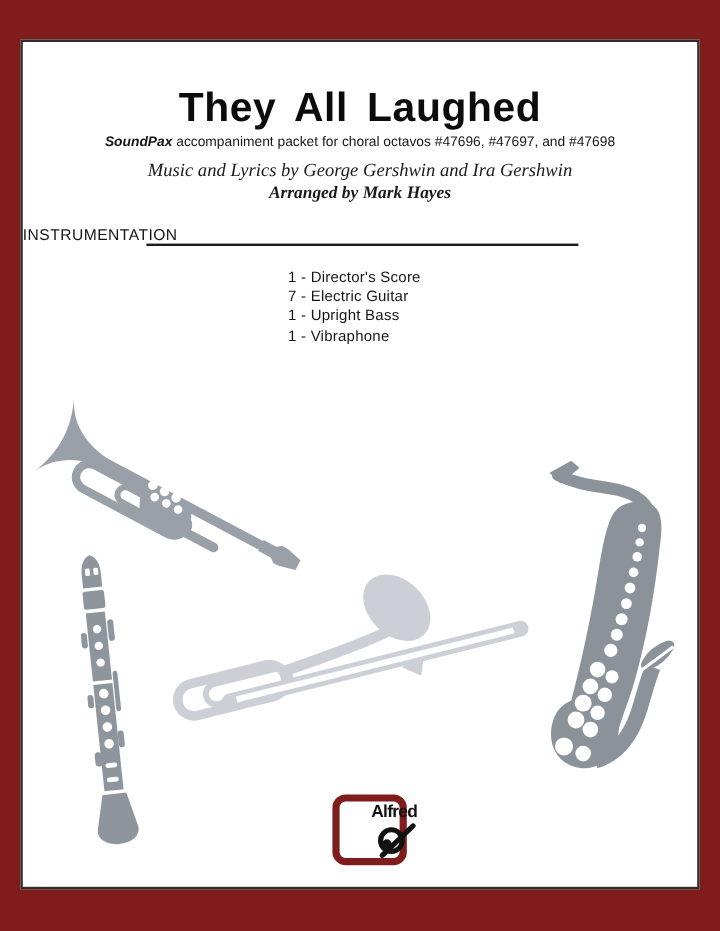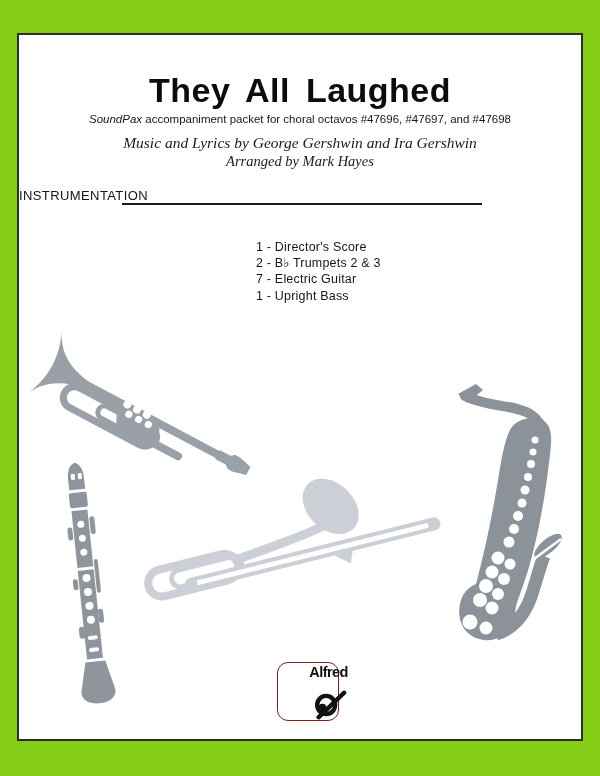--- a/index.html
+++ b/index.html
@@ -1,60 +1,60 @@
 <!DOCTYPE html>
 <html><head>
 <meta charset="utf-8">
 <style>
   html,body{margin:0;padding:0;background:#fff;}
   .sheet{
-    position:relative;width:600px;height:776px;background:#84cc16;overflow:hidden;
+    position:relative;width:600px;height:776px;background:#7f1d1d;overflow:hidden;
     font-family:"Liberation Sans",sans-serif;color:#111;
   }
   .page{
     position:absolute;left:17px;top:33px;width:566px;height:708px;
     box-sizing:border-box;border:2px solid #2e2e2e;background:#fff;
   }
   .title{
     position:absolute;left:0;top:36px;width:100%;text-align:center;
     font-size:34px;font-weight:700;letter-spacing:.5px;word-spacing:6px;color:#0c0c0c;
   }
   .subtitle{
     position:absolute;left:0;top:78px;width:100%;text-align:center;
     font-size:11.5px;color:#161616;
   }
-  .subtitle .brand{font-weight:400;font-style:italic;margin-top:32px;}
+  .subtitle .brand{font-weight:700;font-style:italic;margin-top:32px;}
   .credit1{
     position:absolute;left:0;top:99px;width:100%;text-align:center;
     font-family:Liberation Serif, serif;font-style:italic;font-size:15.5px;color:#1a1a1a;
   }
   .credit2{
     position:absolute;left:0;top:118px;width:100%;text-align:center;
-    font-family:"Liberation Serif",serif;font-style:italic;font-size:14.5px;color:#1a1a1a;
+    font-family:"Liberation Serif",serif;font-style:italic;font-size:14.5px;color:#1a1a1a;font-weight:bold;
   }
   .instr-heading{
     position:absolute;left:0;top:153px;width:100%;text-align:left;
     font-size:13px;letter-spacing:.4px;color:#141414;
   }
   .instr-rule{
     position:absolute;left:103px;top:168px;width:360px;height:2px;background:#1c1c1c;
   }
   .instr-list{
-    position:absolute;left:221px;top:188px;margin:16px;padding:0;list-style:none;
+    position:absolute;left:221px;top:188px;margin:0;padding:0;list-style:none;
     font-size:12.5px;line-height:16.2px;color:#161616;letter-spacing:.2px;
   }
   .art{position:absolute;}
   .art svg{display:block;width:100%;height:100%;overflow:visible;}
   .art-trumpet{left:10px;top:347px;width:240px;height:70px;transform:rotate(28deg);}
   .art-clarinet{left:43px;top:425px;width:50px;height:245px;transform:rotate(-6deg);}
   .art-trombone{left:111px;top:456px;width:320px;height:85px;transform:rotate(-14deg);}
   .art-sax{left:413px;top:347px;width:150px;height:290px;}
   .alfred{
     position:absolute;left:258px;top:627px;width:62px;height:59px;box-sizing:border-box;
-    border:1px solid #7f1d1d;border-radius:11px;background:#fff;
+    border:6px solid #7f1d1d;border-radius:11px;background:#fff;
     display:flex;flex-direction:column;align-items:center;justify-content:space-between;padding-left:41px;
   }
   .alfred-name{
     font-size:14.5px;font-weight:700;letter-spacing:-.6px;color:#121212;line-height:17px;margin-top:1px;
   }
   .alfred-glyph{width:38px;height:30px;margin-top:0;}
 </style>
 </head>
 <body>
 
@@ -66,23 +66,23 @@
     <div class="subtitle"><span class="brand">SoundPax</span><span> accompaniment packet for choral octavos #47696, #47697, and #47698</span></div>
 
     <div class="credit1">Music and Lyrics by George Gershwin and Ira Gershwin</div>
     <div class="credit2">Arranged by Mark Hayes</div>
 
     <div class="instr-heading">INSTRUMENTATION</div>
     <div class="instr-rule"></div>
 
     <ul class="instr-list">
       <li>1 - Director's Score</li>
-      <li>2 - B♭ Trumpets 2 &amp; 3</li>
       <li>7 - Electric Guitar</li>
       <li>1 - Upright Bass</li>
+      <li>1 - Vibraphone</li>
     </ul>
 
     <div class="art art-trumpet">
       <svg viewBox="0 0 240 70">
         <g fill="#9aa0a8">
           <path d="M3,1 C12,20 28,29 50,32 L50,40 C28,43 12,52 3,69 C13,46 13,24 3,1 Z"></path>
           <rect x="47" y="32" width="152" height="8" rx="2"></rect>
           <path d="M198,31 h12 l4,-3 h5 l14,3.5 v9 l-14,3.5 h-5 l-4,-3 h-12 z"></path>
           <path d="M86,39 L134,39 L143,58 L95,58 Z"></path>
           <rect x="120" y="52" width="48" height="8" rx="4"></rect>

